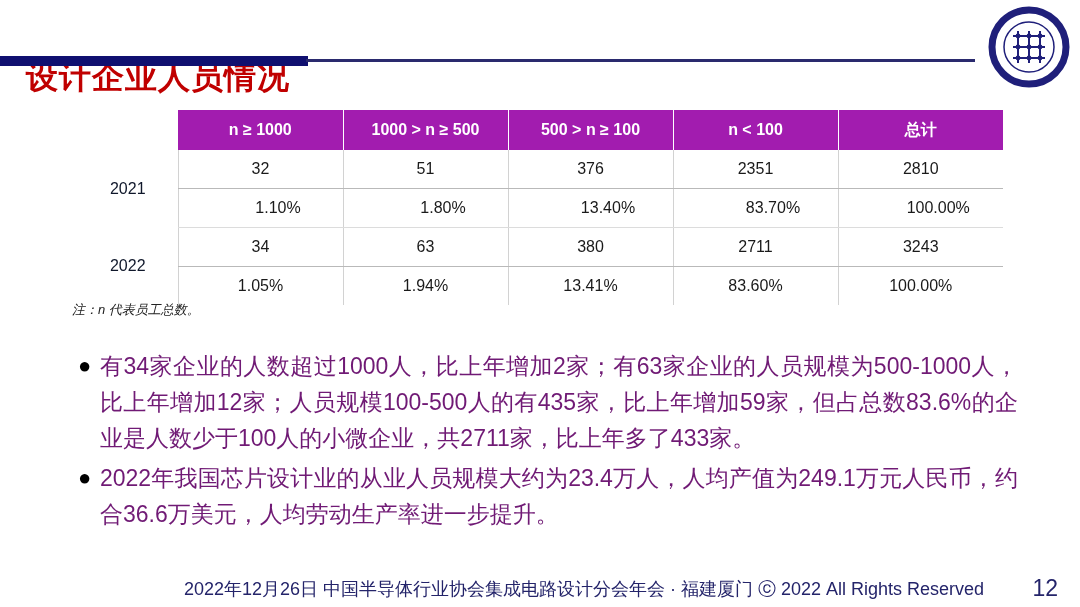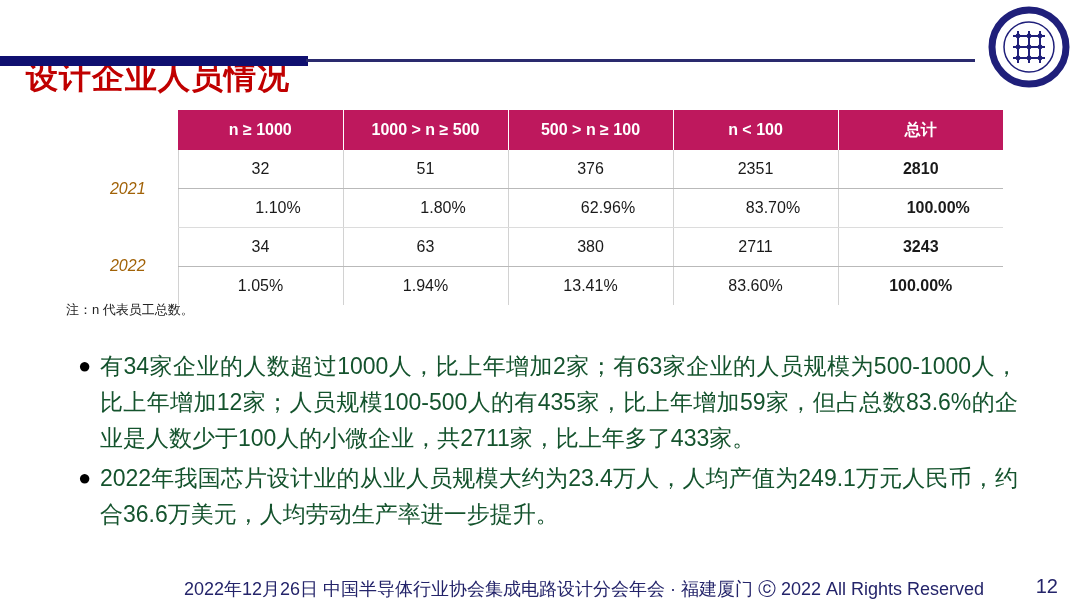--- a/index.html
+++ b/index.html
@@ -62,21 +62,21 @@
     left: 78px;
     top: 110px;
     width: 925px;
     border-collapse: collapse;
     table-layout: fixed;
   }
   #data-table col.c-year  { width: 100px; }
   #data-table col.c-d     { width: 165px; }
 
   #data-table thead th {
-    background: #be185d;
+    background: #a21caf;
     color: #ffffff;
     font-size: 16px;
     font-weight: bold;
     height: 38px;
     text-align: center;
     vertical-align: middle;
     border-left: 1px solid #ffffff;
     white-space: nowrap;
   }
   #data-table thead th.year-head {
@@ -91,43 +91,43 @@
     vertical-align: middle;
     height: 36px;
     border-left: 1px solid #d2d2d2;
     border-right: 1px solid #d2d2d2;
     color: #1a1a1a;
   }
   #data-table td.year-cell {
     font-size: 16px;
     border-left: none;
     border-right: none;
-    color: #a16207;
-    font-style: italic;
+    color: #0f172a;
   }
   #data-table tr.r-count td:not(.year-cell) {
     border-bottom: 1px solid #b9b9b9;
   }
   #data-table tr.r-pct.last-of-year td {
     border-bottom: 1px solid #dcdcdc;
     padding-left: 36px;
   }
   #data-table tr.r-pct.final td {
     border-bottom: none;
   }
-  #data-table td:last-child { border-right: none; font-weight: bold; }
+  #data-table td:last-child { border-right: none; }
 
   
   #table-note {
     position: absolute;
-    left: 66px;
+    left: 72px;
     top: 301px;
     font-size: 13px;
     color: #222222;
     white-space: nowrap;
+    font-style: italic;
   }
 
   
   #bullets {
     position: absolute;
     left: 78px;
     top: 348px;
     width: 940px;
   }
   .bullet-item {
@@ -140,42 +140,42 @@
     width: 22px;
     font-size: 22px;
     line-height: 36px;
     color: #000000;
     text-align: left;
   }
   .bullet-text {
     flex: 1 1 auto;
     font-size: 23px;
     line-height: 36px;
-    color: #14532d;
+    color: #701a75;
     text-align: justify;
     letter-spacing: 0px;
   }
 
   
   #footer-text {
     position: absolute;
     left: 0;
     top: 577px;
     width: 1080px;
     text-align: center;
     font-size: 18px;
     color: #24246A;
     white-space: nowrap;
     padding-left: 44px;
   }
   #page-number {
     position: absolute;
     right: 22px;
     top: 575px;
-    font-size: 20px;
+    font-size: 23px;
     color: #24246A;
     font-weight: normal;
   }
 </style>
 </head>
 <body>
 
 <div id="slide-title">设计企业人员情况</div>
 <div id="title-rule-thick"></div>
 <div id="title-rule-thin"></div>
@@ -236,21 +236,21 @@
       <td class="year-cell" rowspan="2">2021</td>
       <td>32</td>
       <td>51</td>
       <td>376</td>
       <td>2351</td>
       <td>2810</td>
     </tr>
     <tr class="r-pct last-of-year">
       <td>1.10%</td>
       <td>1.80%</td>
-      <td>62.96%</td>
+      <td>13.40%</td>
       <td>83.70%</td>
       <td>100.00%</td>
     </tr>
 
     <tr class="r-count">
       <td class="year-cell" rowspan="2">2022</td>
       <td>34</td>
       <td>63</td>
       <td>380</td>
       <td>2711</td>

